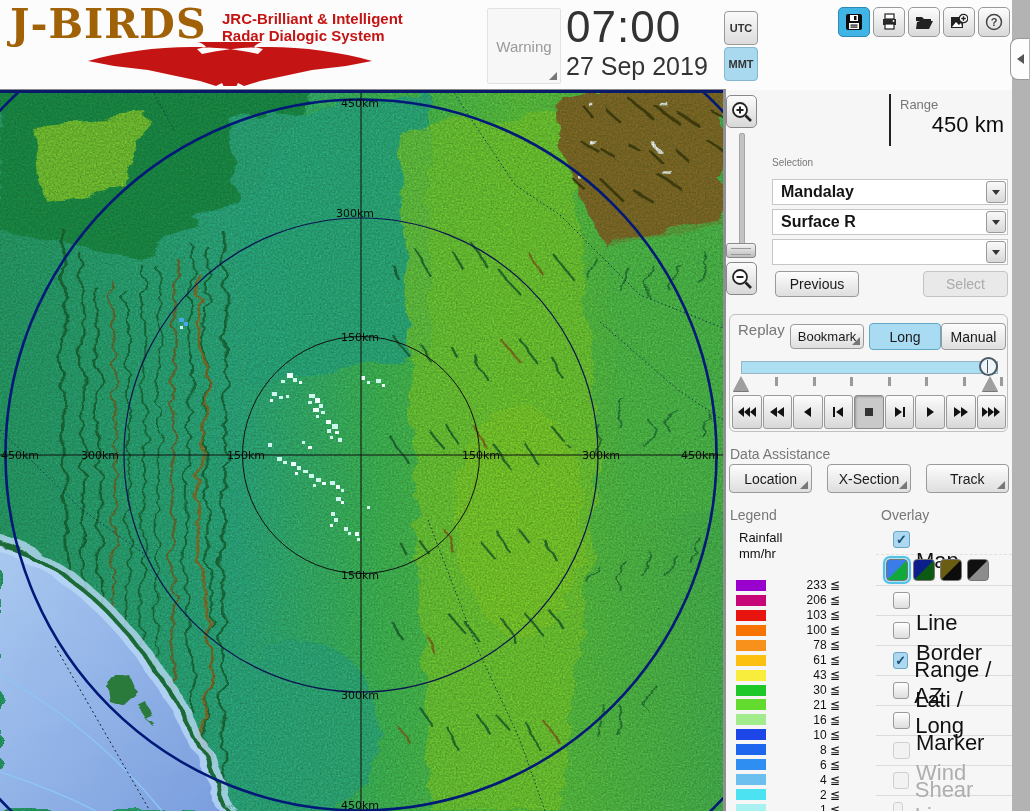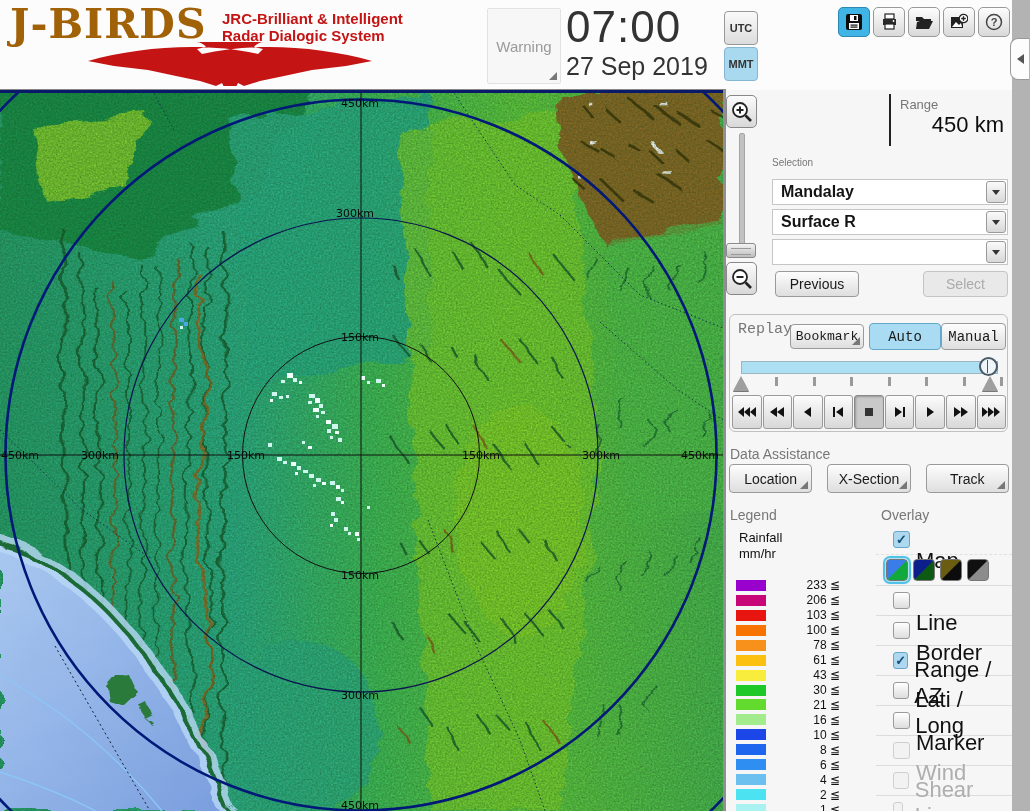--- a/index.html
+++ b/index.html
@@ -57,21 +57,21 @@
   .combo .drop{position:absolute;right:1px;top:1px;width:20px;height:22px;border:1px solid #9a9a9a;border-radius:3px;
     background:linear-gradient(#fafafa,#d8d8d8);display:flex;align-items:center;justify-content:center;box-sizing:border-box;}
   .caret{width:0;height:0;border-left:4px solid transparent;border-right:4px solid transparent;border-top:5px solid #333;}
   .btn{border:1px solid #9a9a9a;border-radius:4px;background:linear-gradient(#fdfdfd,#dedede);
     font-size:14px;color:#1a1a1a;display:flex;align-items:center;justify-content:center;box-sizing:border-box;position:absolute;}
   .btn.disabled{color:#aaa;border-color:#c4c4c4;background:#e9e9e9;}
   .btn.blue{background:#a9dcf2;border-color:#64a8c8;}
   .prev-btn{left:49px;top:271px;width:84px;height:26px;}
   .select-btn{left:197px;top:271px;width:85px;height:26px;}
   
-  .replay-box{position:absolute;left:3px;top:314px;width:279px;height:118px;border:1px solid #c0c0c0;border-radius:6px;box-sizing:border-box;font-family:Liberation Mono, monospace;}
+  .replay-box{position:absolute;left:3px;top:314px;width:279px;height:118px;border:1px solid #c0c0c0;border-radius:6px;box-sizing:border-box;}
   .replay-label{position:absolute;left:8px;top:6px;font-size:15px;color:#777;}
   .bookmark-btn{left:60px;top:9px;width:74px;height:25px;font-size:13px;}
   .auto-btn{left:139px;top:8px;width:72px;height:27px;}
   .manual-btn{left:211px;top:8px;width:65px;height:27px;}
   .slider-track{position:absolute;left:11px;top:46px;width:257px;height:13px;background:#abdff1;border:1px solid #9ab6c2;box-sizing:border-box;}
   .slider-handle{position:absolute;left:249px;top:42px;width:19px;height:19px;border:2px solid #4a5a66;border-radius:50%;
     background:#eef6fa;box-sizing:border-box;}
   .slider-handle::after{content:"";position:absolute;left:6px;top:1px;width:1px;height:13px;background:#4a5a66;}
   .tick{position:absolute;top:62px;width:3px;height:9px;background:#9a9a9a;}
   .end-tri{position:absolute;top:61px;width:0;height:0;border-left:8px solid transparent;border-right:8px solid transparent;
@@ -461,21 +461,21 @@
             <div class="caret"></div>
           </div>
         </div>
       </div>
     <div class="btn prev-btn">Previous</div>
     <div class="btn select-btn disabled">Select</div>
 
     <div class="replay-box">
       <div class="replay-label">Replay</div>
       <div class="btn bookmark-btn corner">Bookmark</div>
-      <div class="btn auto-btn blue">Auto</div>
+      <div class="btn auto-btn blue">Long</div>
       <div class="btn manual-btn">Manual</div>
       <div class="slider-track"></div>
       <div class="slider-handle"></div>
       <div id="ticks">
           <div class="tick" style="left: 45px;"></div>
           <div class="tick" style="left: 82.5px;"></div>
           <div class="tick" style="left: 120px;"></div>
           <div class="tick" style="left: 157.5px;"></div>
           <div class="tick" style="left: 195px;"></div>
           <div class="tick" style="left: 232.5px;"></div>

